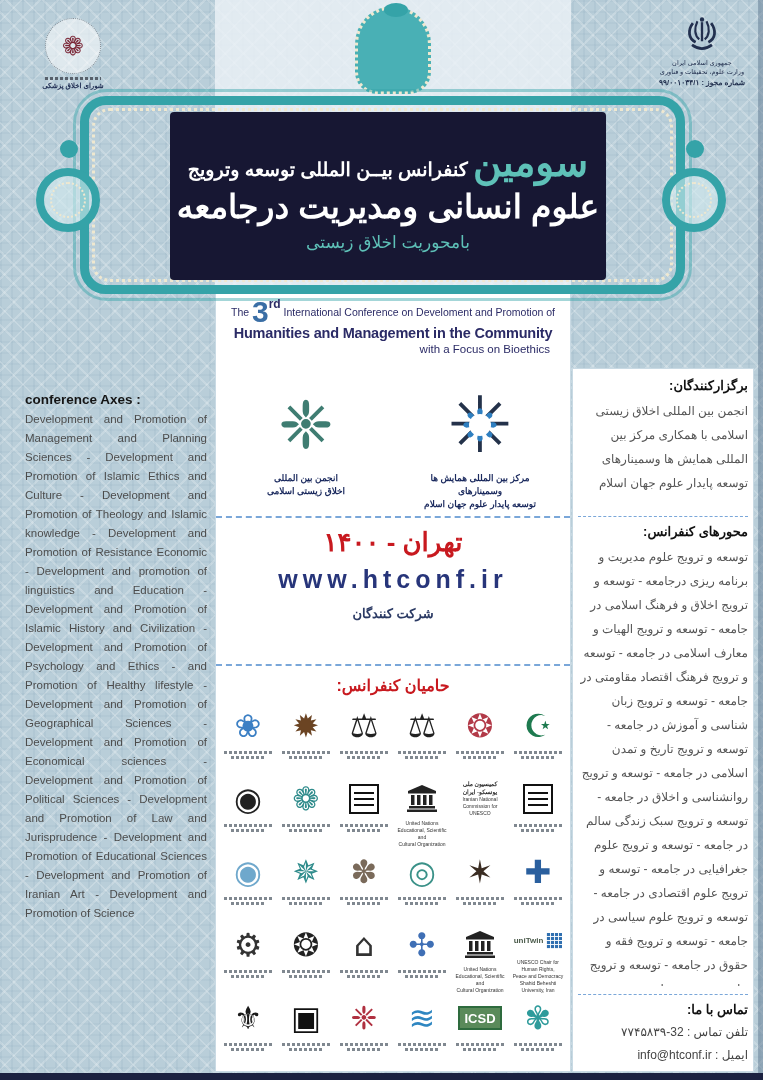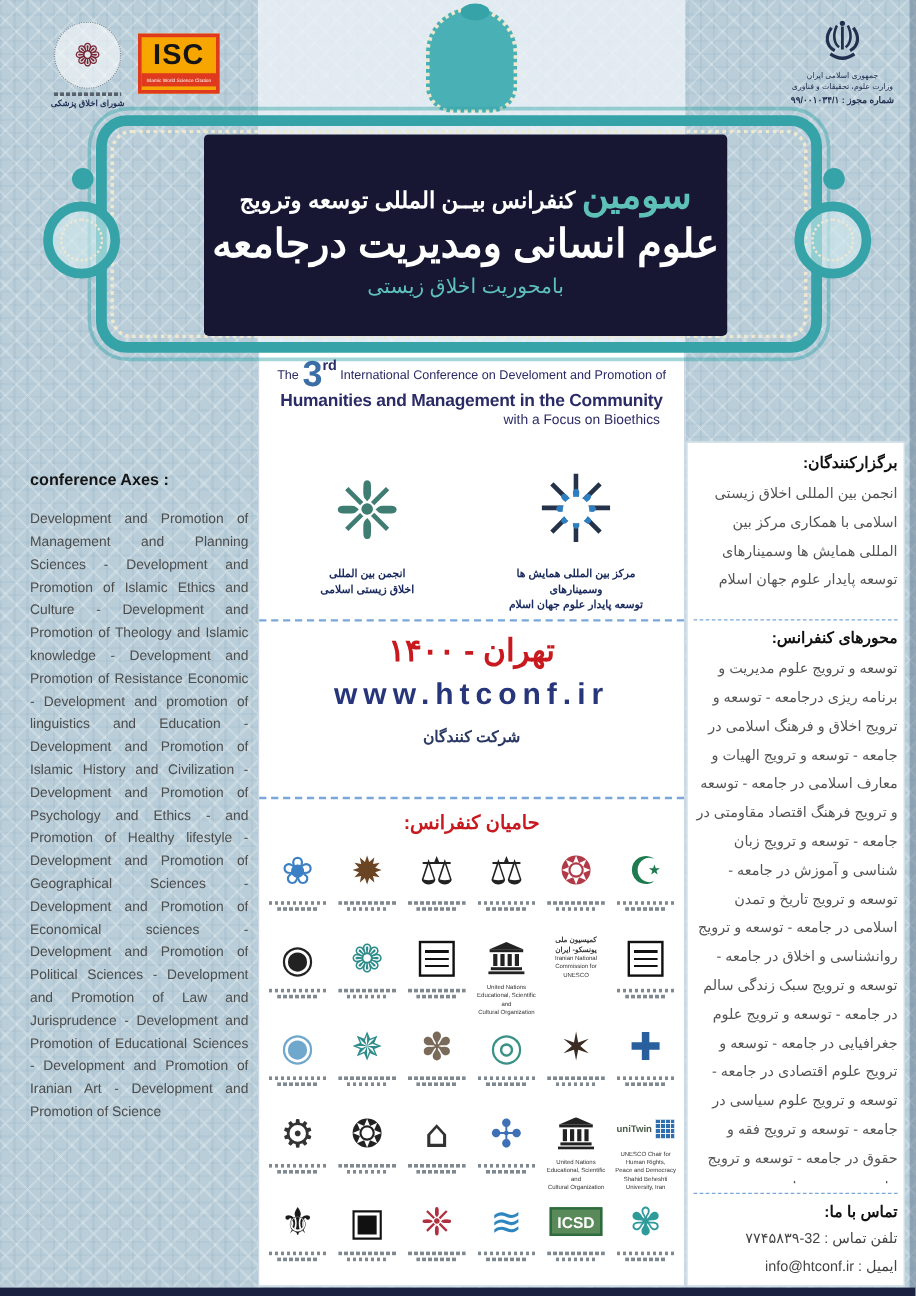--- a/index.html
+++ b/index.html
@@ -41,21 +41,21 @@
   .medallion:before{content:"";position:absolute;inset:6px;border:2px dotted #efe8d0;border-radius:50%;}
   #med-left{left:36px;top:168px;}
   #med-right{left:662px;top:168px;}
   .med-dot{position:absolute;width:18px;height:18px;border-radius:50%;background:#35a3a8;}
   #top-ornament{position:absolute;left:355px;top:6px;width:76px;height:88px;background:#49b0b5;border:3px dotted #efe8d0;
      border-radius:38px 38px 22px 22px;}
   #top-ornament:before{content:"";position:absolute;left:26px;top:-6px;width:24px;height:14px;background:#35a3a8;border-radius:50%;}
   #banner{position:absolute;left:170px;top:112px;width:436px;height:168px;background:#171733;border-radius:4px;
      display:flex;flex-direction:column;align-items:center;justify-content:center;color:#fff;}
   #banner .l1{font-size:19px;font-weight:bold;}
-  #banner .l1 .hl{font-size:31px;font-weight:bold;}
+  #banner .l1 .hl{font-size:39px;font-weight:bold;}
   #banner .l2{font-size:33px;font-weight:bold;margin-top:2px;}
   #banner .l3{font-size:17px;font-weight:normal;margin-top:6px;}
   .teal-txt{color:#5ec1b8;}
   
   #title-en{position:absolute;left:222px;top:297px;width:342px;color:#2b2b66;text-align:center;}
   #title-en .t1{font-size:10.5px;}
   #title-en .num{font-size:30px;font-weight:bold;color:#3a6ea5;line-height:20px;vertical-align:-6px;}
   #title-en .ord{font-size:12px;font-weight:bold;color:#2b2b66;vertical-align:8px;}
   #title-en .t2{font-size:14.5px;font-weight:bold;letter-spacing:-.2px;margin-top:3px;}
   #title-en .t3{font-size:11.5px;text-align:right;padding-right:14px;margin-top:2px;}
@@ -90,21 +90,21 @@
   .icsd-box{width:44px;height:24px;background:#5a8a5a;border:2px solid #2e6b3e;color:#fff;font-weight:bold;font-size:13px;
       display:flex;align-items:center;justify-content:center;}
   .unitwin{display:flex;align-items:center;gap:3px;}
   .ut-text{font-size:8px;font-weight:bold;color:#4a5a4a;}
   .ut-grid{width:16px;height:16px;background:#2f6fb0;
       background-image:repeating-linear-gradient(0deg,rgba(255,255,255,.9) 0 1px,transparent 1px 4px),
                        repeating-linear-gradient(90deg,rgba(255,255,255,.9) 0 1px,transparent 1px 4px);}
   .unesco-svg{display:block;}
   
   #axes-en{position:absolute;left:25px;top:392px;width:182px;height:678px;overflow:hidden;color:#4c4c4c;}
-  #axes-en h3{margin:0 0 17px;font-size:13.5px;color:#151515;}
+  #axes-en h3{margin:0 0 3px;font-size:13.5px;color:#151515;}
   #axes-en p{margin:0;font-size:11.5px;line-height:19px;text-align:justify;}
   
   #fa-col{position:absolute;left:578px;top:378px;width:170px;color:#555;}
   #fa-col .h{font-size:13px;font-weight:bold;color:#111;margin:0 0 6px;}
   #fa-col p{margin:0;font-size:12px;line-height:24px;}
   #fa-organizers{height:118px;overflow:hidden;}
   #fa-dash1{position:absolute;left:578px;top:516px;width:170px;border-top:1px dashed #7aa7d9;}
   #fa-axes{position:absolute;left:578px;top:524px;width:170px;height:462px;overflow:hidden;}
   #fa-dash2{position:absolute;left:578px;top:994px;width:170px;border-top:1px dashed #7aa7d9;}
   #fa-contact{position:absolute;left:578px;top:1002px;width:170px;}
@@ -117,24 +117,20 @@
   <div id="center-strip"></div>
   <div id="center-panel"></div>
   <div id="right-panel"></div>
 
   <div id="uni-seal">
     <div class="seal">
         <span>❁</span>
       </div>
     <div class="ring-squig"></div>
     <div class="cap">شورای اخلاق پزشکی</div>
-  </div>
-  <div id="isc-logo">
-    <div class="isc-text">ISC</div>
-    <div class="isc-band">Islamic World Science Citation Center</div>
   </div>
   <div id="gov-emblem">
     <svg width="44" height="40" viewBox="0 0 48 44">
       <circle cx="24" cy="6" r="2.4" fill="#22304f"></circle>
       <line x1="24" y1="9" x2="24" y2="30" stroke="#22304f" stroke-width="2.6"></line>
       <path d="M19 8 C15 16 16 24 21 28" stroke="#22304f" stroke-width="2.4" fill="none"></path>
       <path d="M29 8 C33 16 32 24 27 28" stroke="#22304f" stroke-width="2.4" fill="none"></path>
       <path d="M14 10 C8 18 9 27 17 31" stroke="#22304f" stroke-width="3" fill="none"></path>
       <path d="M34 10 C40 18 39 27 31 31" stroke="#22304f" stroke-width="3" fill="none"></path>
       <path d="M13 34 Q24 42 35 34" stroke="#22304f" stroke-width="3" fill="none"></path>

